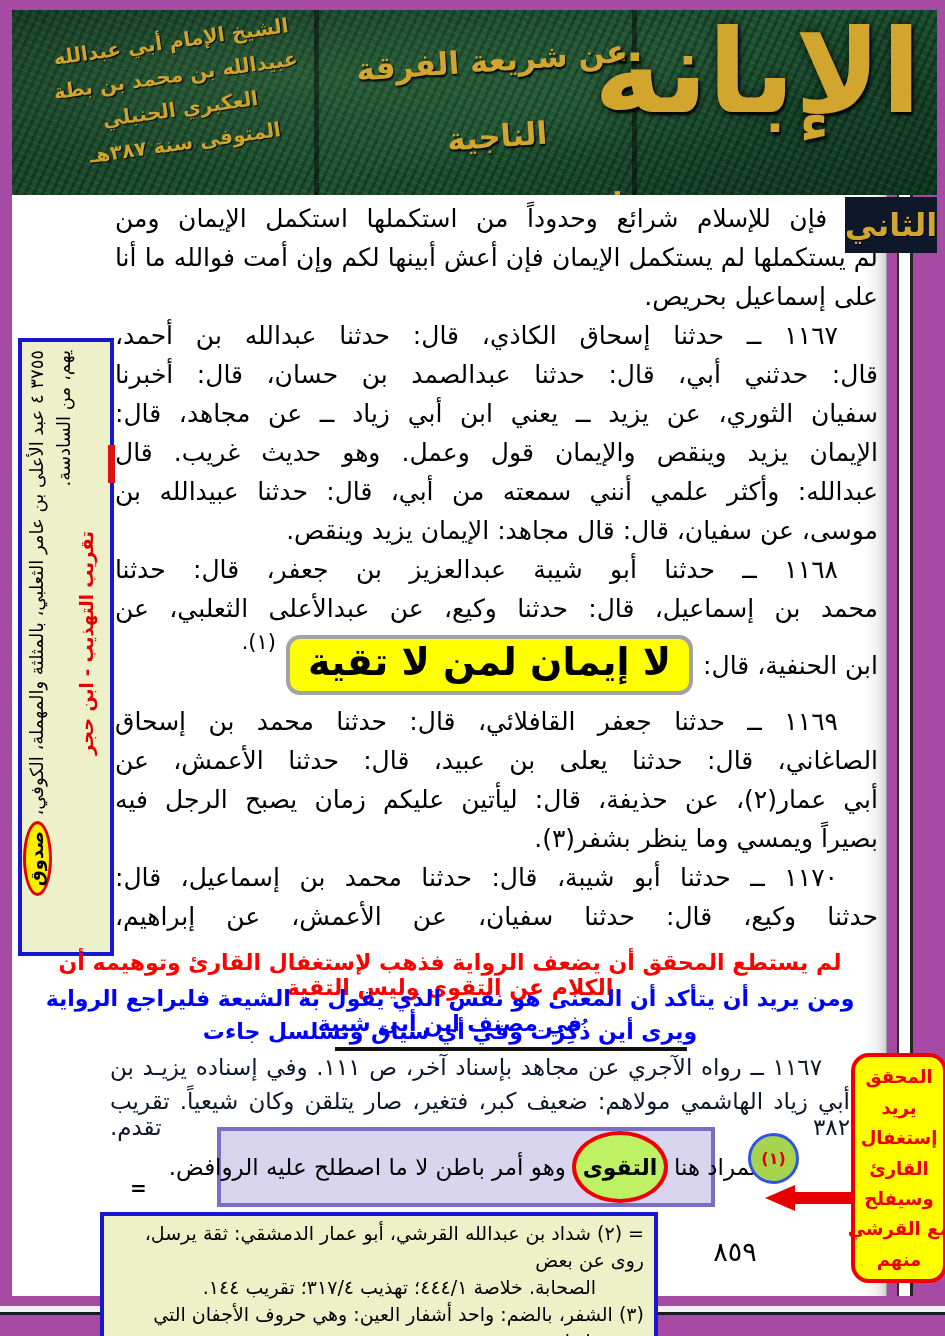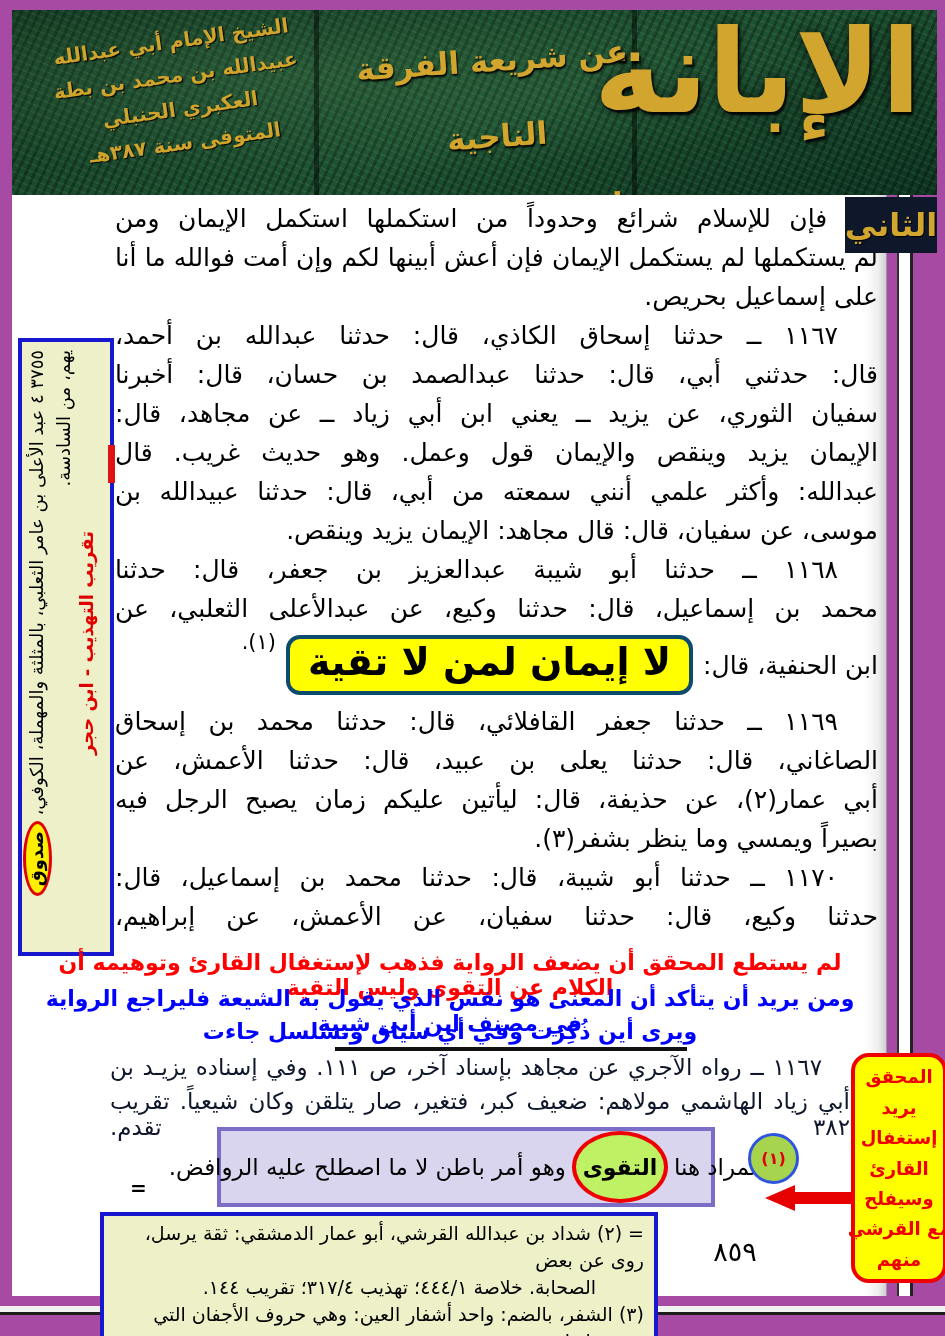--- a/index.html
+++ b/index.html
@@ -49,21 +49,21 @@
   .sp-l3{font-size:18px;color:#e00000;font-weight:bold;text-align:center;margin-top:2px;}
   .sp-tick{position:absolute;right:-5px;top:103px;width:7px;height:38px;background:#e01111;}
 
   
   .body-text{position:absolute;right:67px;left:115px;top:199px;color:#000;z-index:1;}
   .bl{font-size:25px;line-height:39px;text-align:justify;text-justify:inter-word;}
   .jl{text-align-last:justify;}
   .ind{text-indent:40px;}
   .hl{display:flex;align-items:center;gap:10px;height:74px;direction:rtl;}
   .hl-before{font-size:25px;}
-  .hl-box{font-size:38px;font-weight:bold;background:#ffff00;border:4px solid #0c4a6e;
+  .hl-box{font-size:38px;font-weight:bold;background:#ffff00;border:4px solid #a3a3a3;
     border-radius:14px;padding:1px 18px 7px;color:#000;white-space:nowrap;}
   .hl-after{align-self:flex-start;font-size:21px;padding-top:2px;}
 
   
   .ann{position:absolute;left:30px;right:75px;text-align:center;font-weight:bold;z-index:3;}
   .ann-red{top:950px;color:#ff0000;font-size:22px;}
   .ann-blue1{top:986px;color:#0000ff;font-size:22px;}
   .ann-blue2{top:1019px;color:#0000ff;font-size:22px;}
   .fn-sep{position:absolute;left:335px;top:1047px;width:352px;height:4px;background:#111;z-index:1;}
   .fnl{position:absolute;right:95px;left:110px;font-size:23px;color:#0f172a;text-align:justify;

